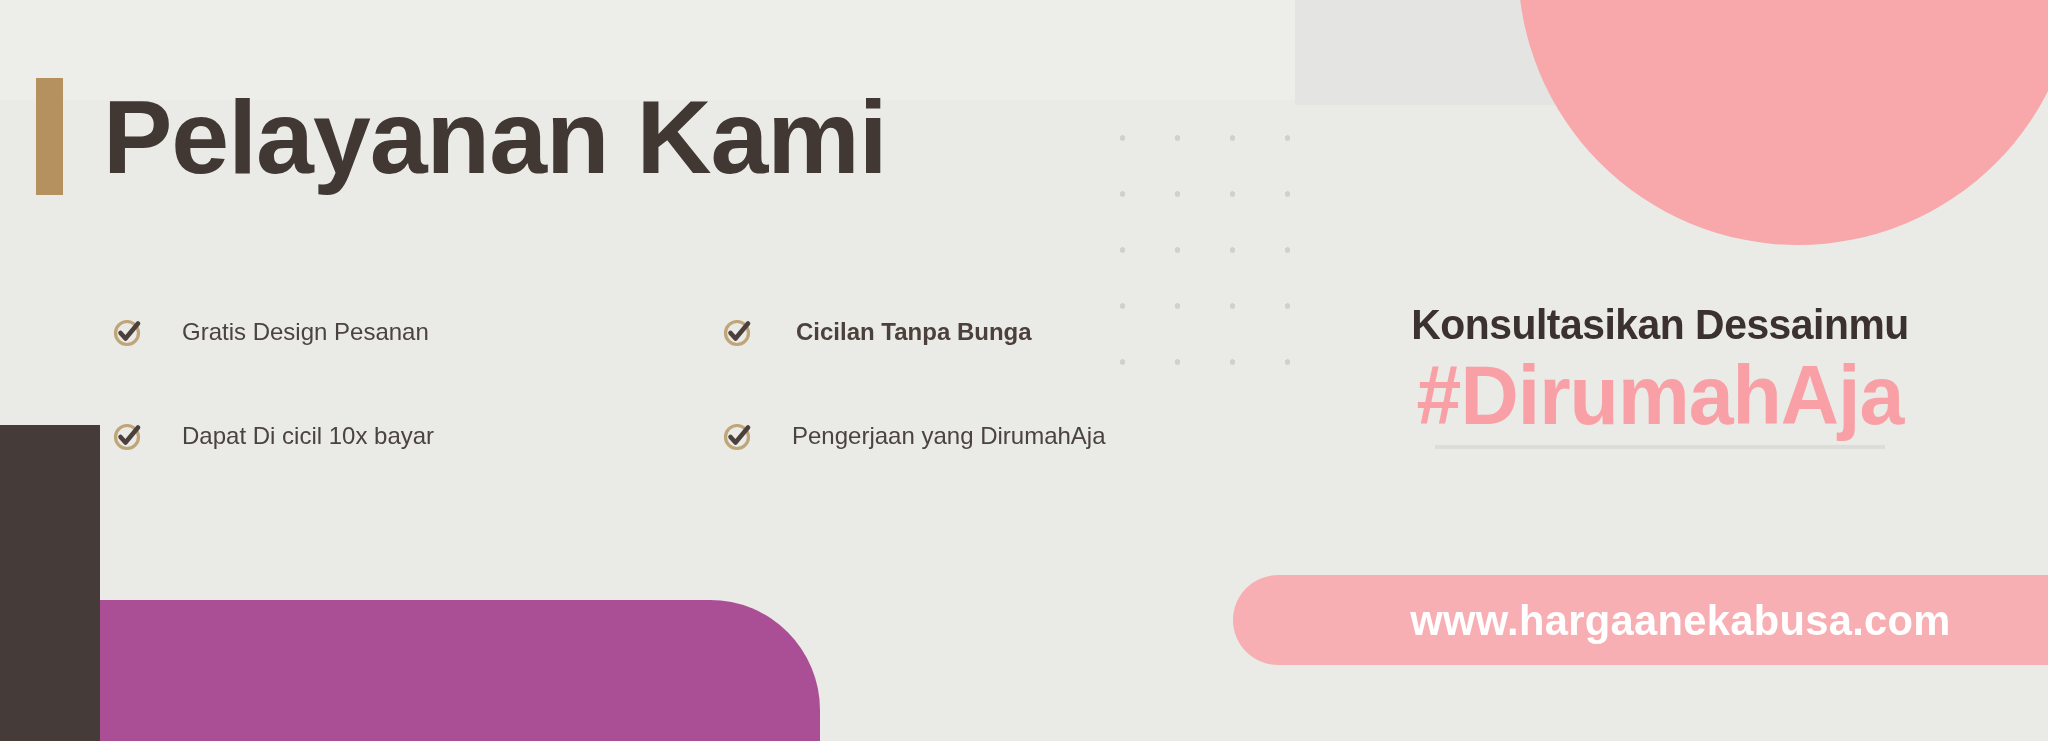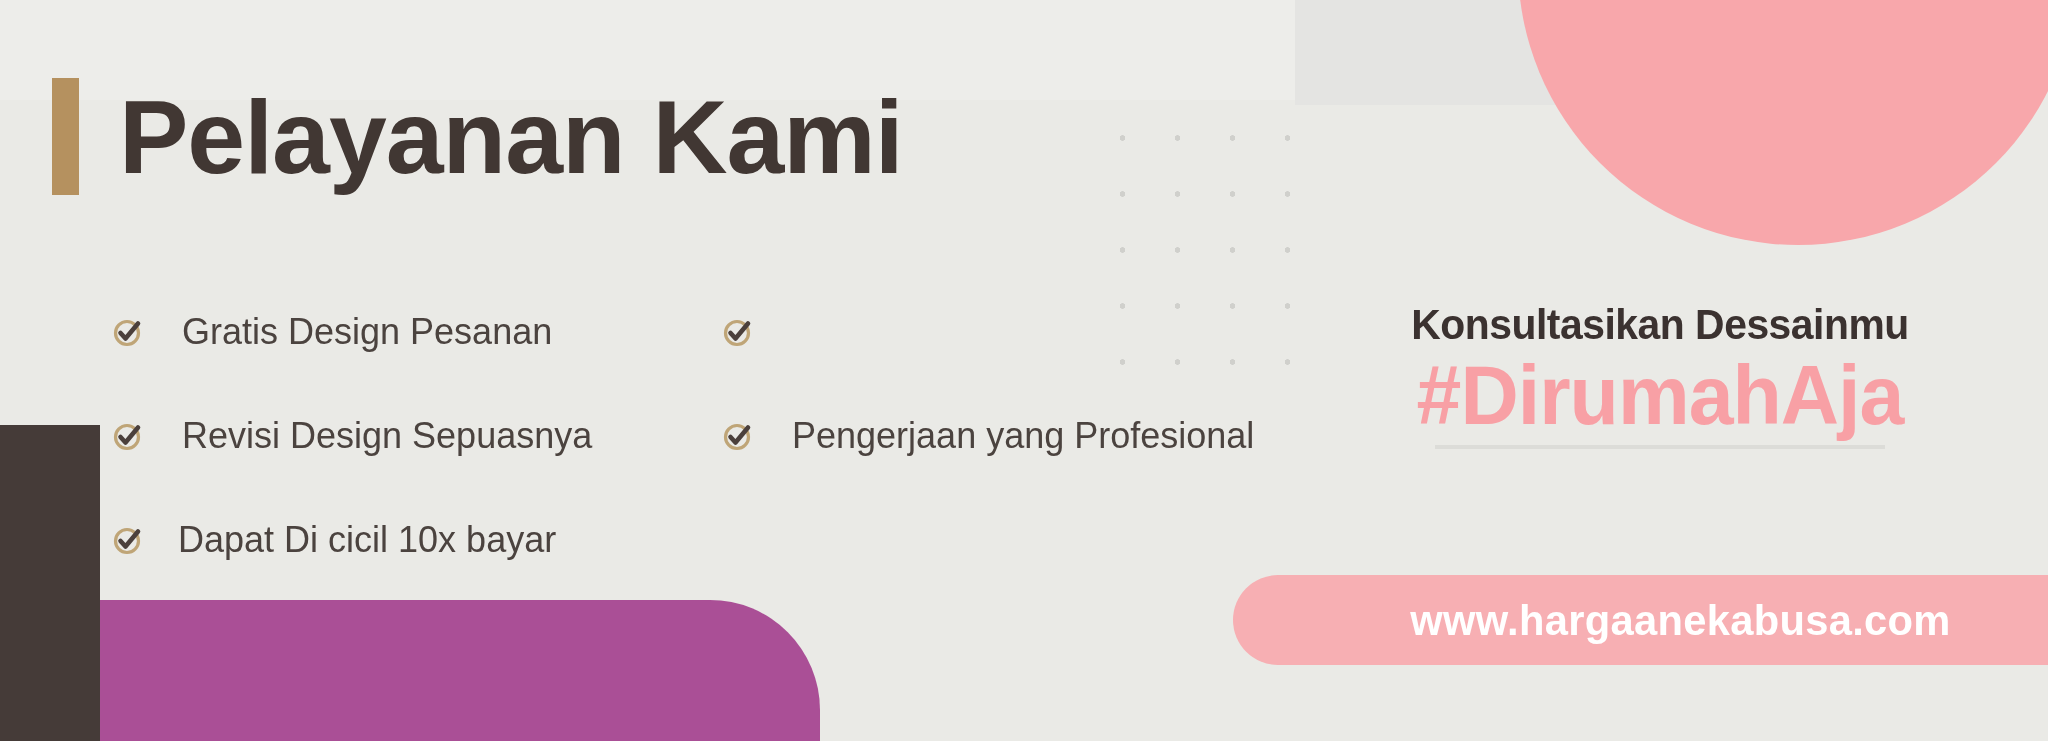--- a/index.html
+++ b/index.html
@@ -56,21 +56,21 @@
     background-image:
       radial-gradient(circle, #CFCFCB 2.6px, transparent 2.9px);
     background-size:55px 56px;
     background-position:0 0;
     opacity:.95;
   }
 
   
   #title-row {
     position:absolute;
-    left:52px; top:78px;
+    left:36px; top:78px;
     display:flex; align-items:center; gap:40px;
   }
   #title-accent-bar {
     width:27px; height:117px;
     background:#B5915F;
   }
   #page-title {
     font-size:104px;
     font-weight:bold;
     color:#413733;
@@ -95,21 +95,21 @@
     align-items:center;
     gap:28px;
     height:104px;
   }
   .feature-item .check-icon {
     width:32px; height:32px;
     flex:0 0 32px;
     display:block;
   }
   .feature-label {
-    font-size:36px;
+    font-size:24px;
     color:#4B433F;
     white-space:nowrap;
   }
   .feature-label.bold { font-weight:bold; color:#4B403C; }
 
   
   #feature-col-left .feature-item:nth-child(1) .feature-label { margin-left:10px; }
   #feature-col-left .feature-item:nth-child(2) .feature-label { margin-left:10px; }
   #feature-col-left .feature-item:nth-child(3) .feature-label { margin-left:6px; }
   #feature-col-right .feature-item:nth-child(1) .feature-label { margin-left:14px; }
@@ -191,53 +191,47 @@
     <div class="feature-col" id="feature-col-left">
 
       <div class="feature-item">
         <svg class="check-icon" viewBox="0 0 32 32">
           <circle cx="15" cy="17" r="11.5" fill="none" stroke="#BFA577" stroke-width="3.2"></circle>
           <path d="M8.5 17 L13.5 22.5 L26 7.5" fill="none" stroke="#4B403C" stroke-width="4.6" stroke-linecap="round" stroke-linejoin="round"></path>
         </svg>
         <span class="feature-label">Gratis Design Pesanan</span>
       </div>
 
-      <div class="feature-item">
-        <svg class="check-icon" viewBox="0 0 32 32">
-          <circle cx="15" cy="17" r="11.5" fill="none" stroke="#BFA577" stroke-width="3.2"></circle>
-          <path d="M8.5 17 L13.5 22.5 L26 7.5" fill="none" stroke="#4B403C" stroke-width="4.6" stroke-linecap="round" stroke-linejoin="round"></path>
-        </svg>
-        <span class="feature-label">Revisi Design Sepuasnya</span>
-      </div>
 
       <div class="feature-item">
         <svg class="check-icon" viewBox="0 0 32 32">
           <circle cx="15" cy="17" r="11.5" fill="none" stroke="#BFA577" stroke-width="3.2"></circle>
           <path d="M8.5 17 L13.5 22.5 L26 7.5" fill="none" stroke="#4B403C" stroke-width="4.6" stroke-linecap="round" stroke-linejoin="round"></path>
         </svg>
         <span class="feature-label">Dapat Di cicil 10x bayar</span>
       </div>
 
     </div>
 
     <div class="feature-col" id="feature-col-right">
 
       <div class="feature-item">
         <svg class="check-icon" viewBox="0 0 32 32">
           <circle cx="15" cy="17" r="11.5" fill="none" stroke="#BFA577" stroke-width="3.2"></circle>
           <path d="M8.5 17 L13.5 22.5 L26 7.5" fill="none" stroke="#4B403C" stroke-width="4.6" stroke-linecap="round" stroke-linejoin="round"></path>
         </svg>
-      </div>
-
-      <div class="feature-item">
-        <svg class="check-icon" viewBox="0 0 32 32">
-          <circle cx="15" cy="17" r="11.5" fill="none" stroke="#BFA577" stroke-width="3.2"></circle>
-          <path d="M8.5 17 L13.5 22.5 L26 7.5" fill="none" stroke="#4B403C" stroke-width="4.6" stroke-linecap="round" stroke-linejoin="round"></path>
-        </svg>
-        <span class="feature-label">Pengerjaan yang Profesional</span>
+        <span class="feature-label bold">Cicilan Tanpa Bunga</span>
+      </div>
+
+      <div class="feature-item">
+        <svg class="check-icon" viewBox="0 0 32 32">
+          <circle cx="15" cy="17" r="11.5" fill="none" stroke="#BFA577" stroke-width="3.2"></circle>
+          <path d="M8.5 17 L13.5 22.5 L26 7.5" fill="none" stroke="#4B403C" stroke-width="4.6" stroke-linecap="round" stroke-linejoin="round"></path>
+        </svg>
+        <span class="feature-label">Pengerjaan yang DirumahAja</span>
       </div>
 
 
     </div>
 
   </div>
 
   <div id="promo">
     <div id="promo-heading">Konsultasikan Dessainmu</div>
     <div id="promo-hashtag">#DirumahAja</div>

